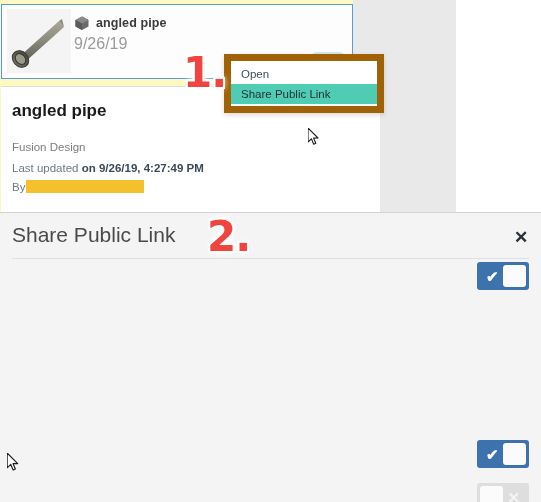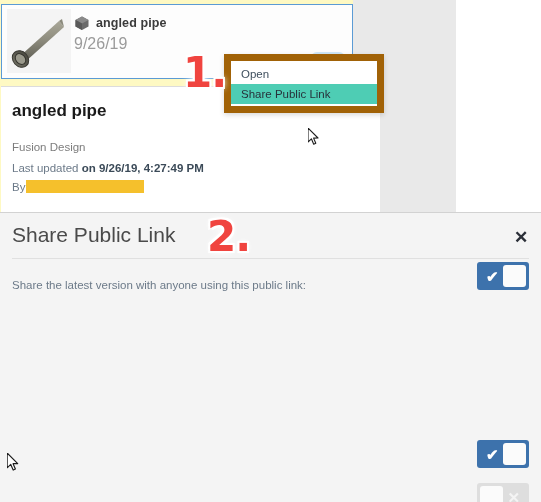--- a/index.html
+++ b/index.html
@@ -251,21 +251,20 @@
 
   <div class="num1">1.</div>
 </div>
 
 <div id="dialog">
 
   <div class="dlg-title">Share Public Link</div>
   <div class="dlg-close">✕</div>
   <div class="dlg-rule"></div>
 
-  <div class="dlg-share-label">Share the latest version with anyone using this public link:</div>
 
   <svg class="dlg-cursor" viewBox="0 0 12 18">
     <polygon points="0,0 0,14 3.4,10.8 5.7,16.2 7.8,15.2 5.6,10.1 10,10" fill="#ffffff" stroke="#1d1d1d" stroke-width="1.1" stroke-linejoin="round"></polygon>
   </svg>
 
   <div class="num2" style="top:3px;">2.</div>
 </div>
 
 <div class="toggle on" id="toggle-share">
   <span class="mark">✔</span>

